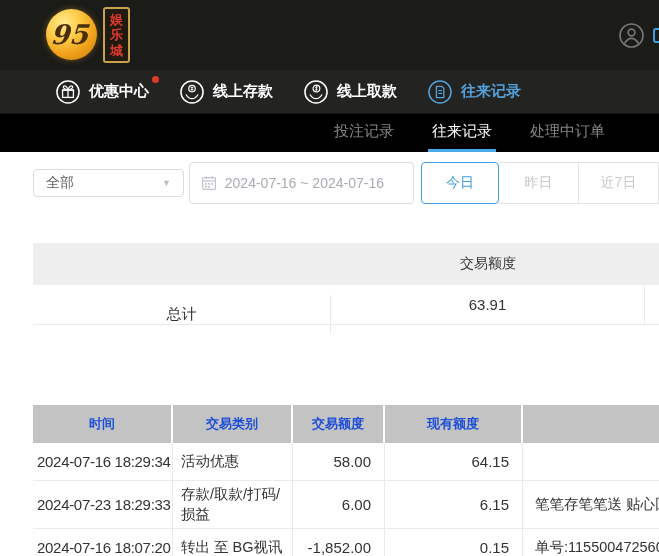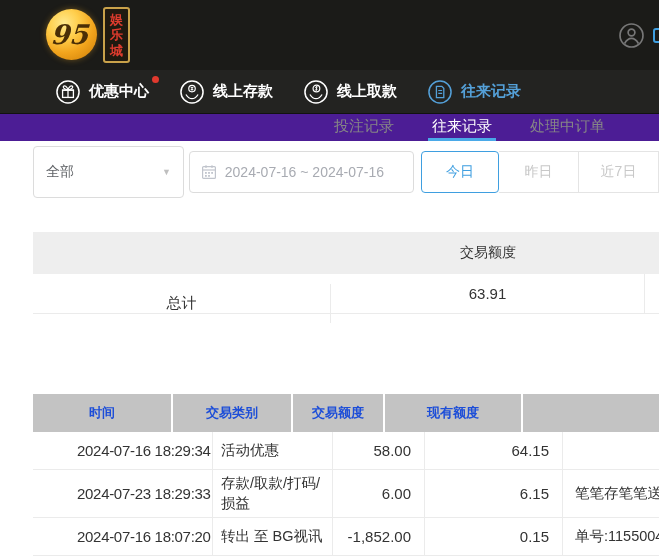--- a/index.html
+++ b/index.html
@@ -34,31 +34,31 @@
   .nav-bar { height:43px; background:#232321; display:flex; align-items:center;
     padding-left:55px; gap:30px; }
   .nav-item { display:flex; align-items:center; gap:8px; color:#fff; font-size:15px;
     font-weight:600; cursor:pointer; position:relative; }
   .nav-item.active { color:#54a0d8; }
   .nav-item svg { display:block; }
   .red-dot { position:absolute; top:-3px; right:-10px; width:7px; height:7px;
     border-radius:50%; background:#e0392e; }
 
   
-  .sub-tabs { height:28px; background:#4c1d95; border-top:1px solid #121212;
+  .sub-tabs { height:39px; background:#000000; border-top:1px solid #121212;
     display:flex; justify-content:flex-end; align-items:stretch; padding-right:50px; gap:30px; }
   .sub-tab { display:flex; align-items:center; padding:0 4px; font-size:15px;
     color:#868686; border-bottom:3px solid transparent; cursor:pointer; }
   .sub-tab.active { color:#fff; border-bottom-color:#4aa9e8; }
 
   
   .content { padding-left:33px; }
 
   .filter-row { margin-top:10px; display:flex; align-items:center; height:42px; }
-  .select-box { width:155px; height:52px; border:1px solid #dcdcdc; border-radius:4px;
+  .select-box { width:155px; height:28px; border:1px solid #dcdcdc; border-radius:4px;
     display:flex; align-items:center; justify-content:space-between; padding:0 12px;
     color:#5f6266; font-size:14px; background:#fff; cursor:pointer; }
   .caret { font-size:9px; color:#bfbfbf; }
   .date-box { margin-left:5px; width:232px; height:42px; border:1px solid #dcdcdc;
     border-radius:4px; display:flex; align-items:center; gap:8px; padding:0 11px;
     color:#a8abb2; font-size:14px; background:#fff; cursor:pointer; }
   .date-box svg { color:#c0c4cc; flex:none; }
   .quick-group { margin-left:7px; display:flex; height:42px; }
   .qbtn { height:42px; display:flex; align-items:center; justify-content:center;
     font-size:14px; background:#fff; cursor:pointer; }
@@ -82,21 +82,21 @@
   .rec-head { display:flex; height:38px; background:#c3c3c3; }
   .rec-head .hc { display:flex; align-items:center; justify-content:center;
     color:#1d4ed8; font-size:13px; font-weight:bold; border-right:2px solid #fff; }
   .rec-head .hc:last-child { border-right:none; }
   .hc.w1 { width:140px; } .hc.w2 { width:120px; } .hc.w3 { width:92px; }
   .hc.w4 { width:138px; } .hc.w5 { flex:1; }
   .rec-row { display:flex; border-bottom:1px solid #ebebeb; min-height:38px; align-items:stretch; }
   .rec-row .rc { display:flex; align-items:center; border-right:1px solid #ebebeb;
     font-size:15px; padding:4px 0; }
   .rec-row .rc:last-child { border-right:none; }
-  .rc.w1 { width:140px; padding-left:4px; letter-spacing:-0.3px;margin-left:40px; }
+  .rc.w1 { width:140px; padding-left:4px; letter-spacing:-0.3px; }
   .rc.w2 { width:120px; padding-left:8px; padding-right:6px; font-size:14.5px; line-height:1.35; }
   .rc.w3 { width:92px; justify-content:flex-end; padding-right:13px; }
   .rc.w4 { width:138px; justify-content:flex-end; padding-right:13px; }
   .rc.w5 { flex:1; padding-left:12px; font-size:14.5px; white-space:nowrap; overflow:hidden; }
 </style>
 </head>
 <body>
 
 <div class="top-header">
   <div class="logo">

